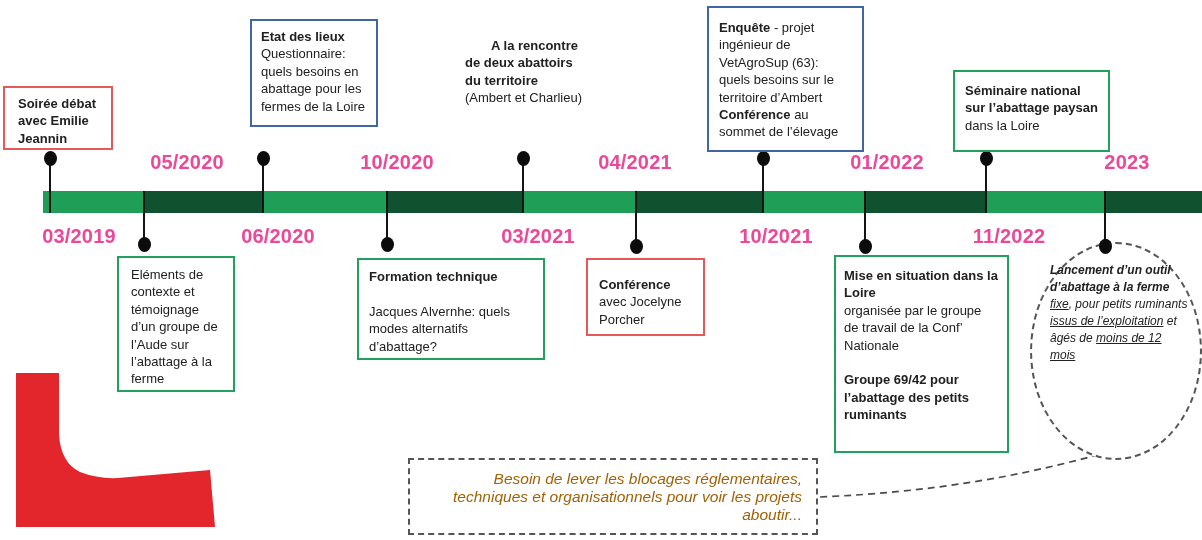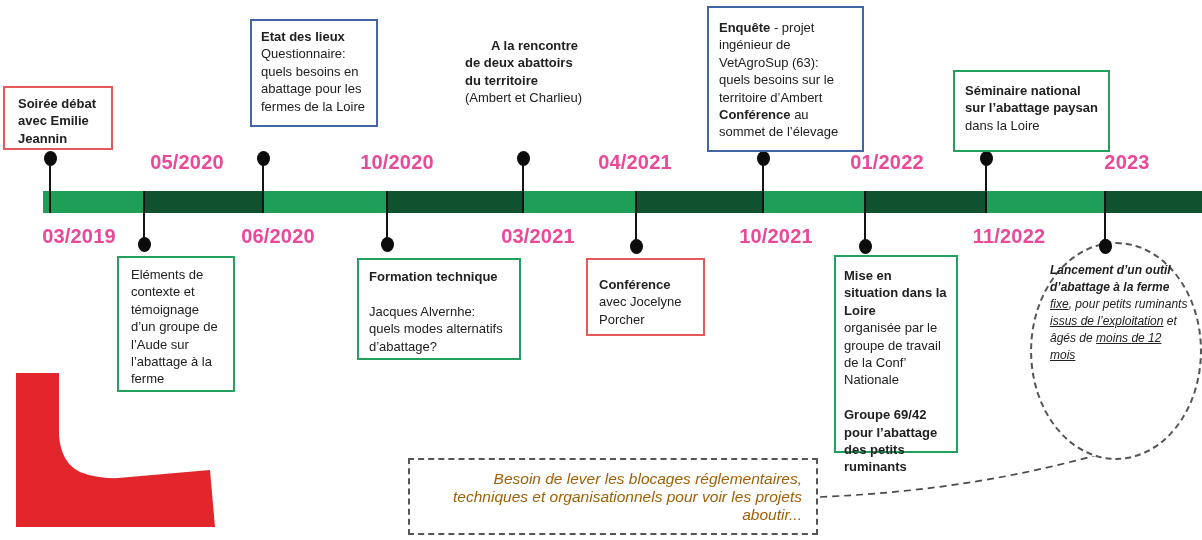--- a/index.html
+++ b/index.html
@@ -85,27 +85,27 @@
 
   <div class="ebox b-none" style="left:456px;top:30px;width:122px"><span style="font-weight: 700; margin-left: 26px;">A la rencontre de deux abattoirs du territoire </span><span>(Ambert et Charlieu)</span></div>
 
   <div class="ebox b-blue" style="left:707px;top:6px;width:157px;height:146px;box-sizing:border-box;padding:11px 10px"><span style="font-weight: 700;">Enquête</span><span> - projet ingénieur de VetAgroSup (63): quels besoins sur le territoire d’Ambert
 </span><span style="font-weight: 700;">Conférence</span><span> au sommet de l’élevage</span></div>
 
   <div class="ebox b-green" style="left:953px;top:70px;width:157px;height:82px;box-sizing:border-box;padding:10px 10px"><span style="font-weight: 700;">Séminaire national sur l’abattage paysan</span><span> dans la Loire</span></div>
 
   <div class="ebox b-green" style="left:117px;top:256px;width:118px;height:136px;box-sizing:border-box;padding:8px 6px 8px 12px"><span>Eléments de contexte et témoignage d’un groupe de l’Aude sur l’abattage à la ferme</span></div>
 
-  <div class="ebox b-green" style="left:357px;top:258px;width:164px;height:102px;box-sizing:border-box;padding:8px 10px"><span style="font-weight: 700;">Formation technique
+  <div class="ebox b-green" style="left:357px;top:258px;width:188px;height:102px;box-sizing:border-box;padding:8px 10px"><span style="font-weight: 700;">Formation technique
 
 </span><span>Jacques Alvernhe: quels modes alternatifs d’abattage?</span></div>
 
   <div class="ebox b-red" style="left:586px;top:258px;width:119px;height:78px;box-sizing:border-box;padding:16px 8px 15px 11px"><span style="font-weight: 700;">Conférence</span><span> avec Jocelyne Porcher</span></div>
 
-  <div class="ebox b-green" style="left:834px;top:255px;width:124px;height:198px;box-sizing:border-box;padding:10px 8px"><span style="font-weight: 700;">Mise en situation dans la Loire
+  <div class="ebox b-green" style="left:834px;top:255px;width:175px;height:198px;box-sizing:border-box;padding:10px 8px"><span style="font-weight: 700;">Mise en situation dans la Loire
 </span><span>organisée par le groupe de travail de la Conf’ Nationale
 
 </span><span style="font-weight: 700;">Groupe 69/42 pour l’abattage des petits ruminants</span></div>
 
   <svg class="overlay-svg" width="1202" height="540" viewBox="0 0 1202 540">
     <path d="M 820 497 C 930 492 1015 478 1108 452" fill="none" stroke="#4a4a4a" stroke-width="1.7" stroke-dasharray="7 5"></path>
   </svg>
 
   <div class="ellipse" style="left:1030px;top:242px;width:168px;height:214px"></div>
   <div class="ellipse-text" style="left:1050px;top:262px;width:138px"><span style="font-weight: 700;">Lancement d’un outil d’abattage à la ferme </span><span style="text-decoration: underline;">fixe</span><span>, pour petits ruminants </span><span style="text-decoration: underline;">issus de l’exploitation</span><span> et âgés de </span><span style="text-decoration: underline;">moins de 12 mois</span></div>

